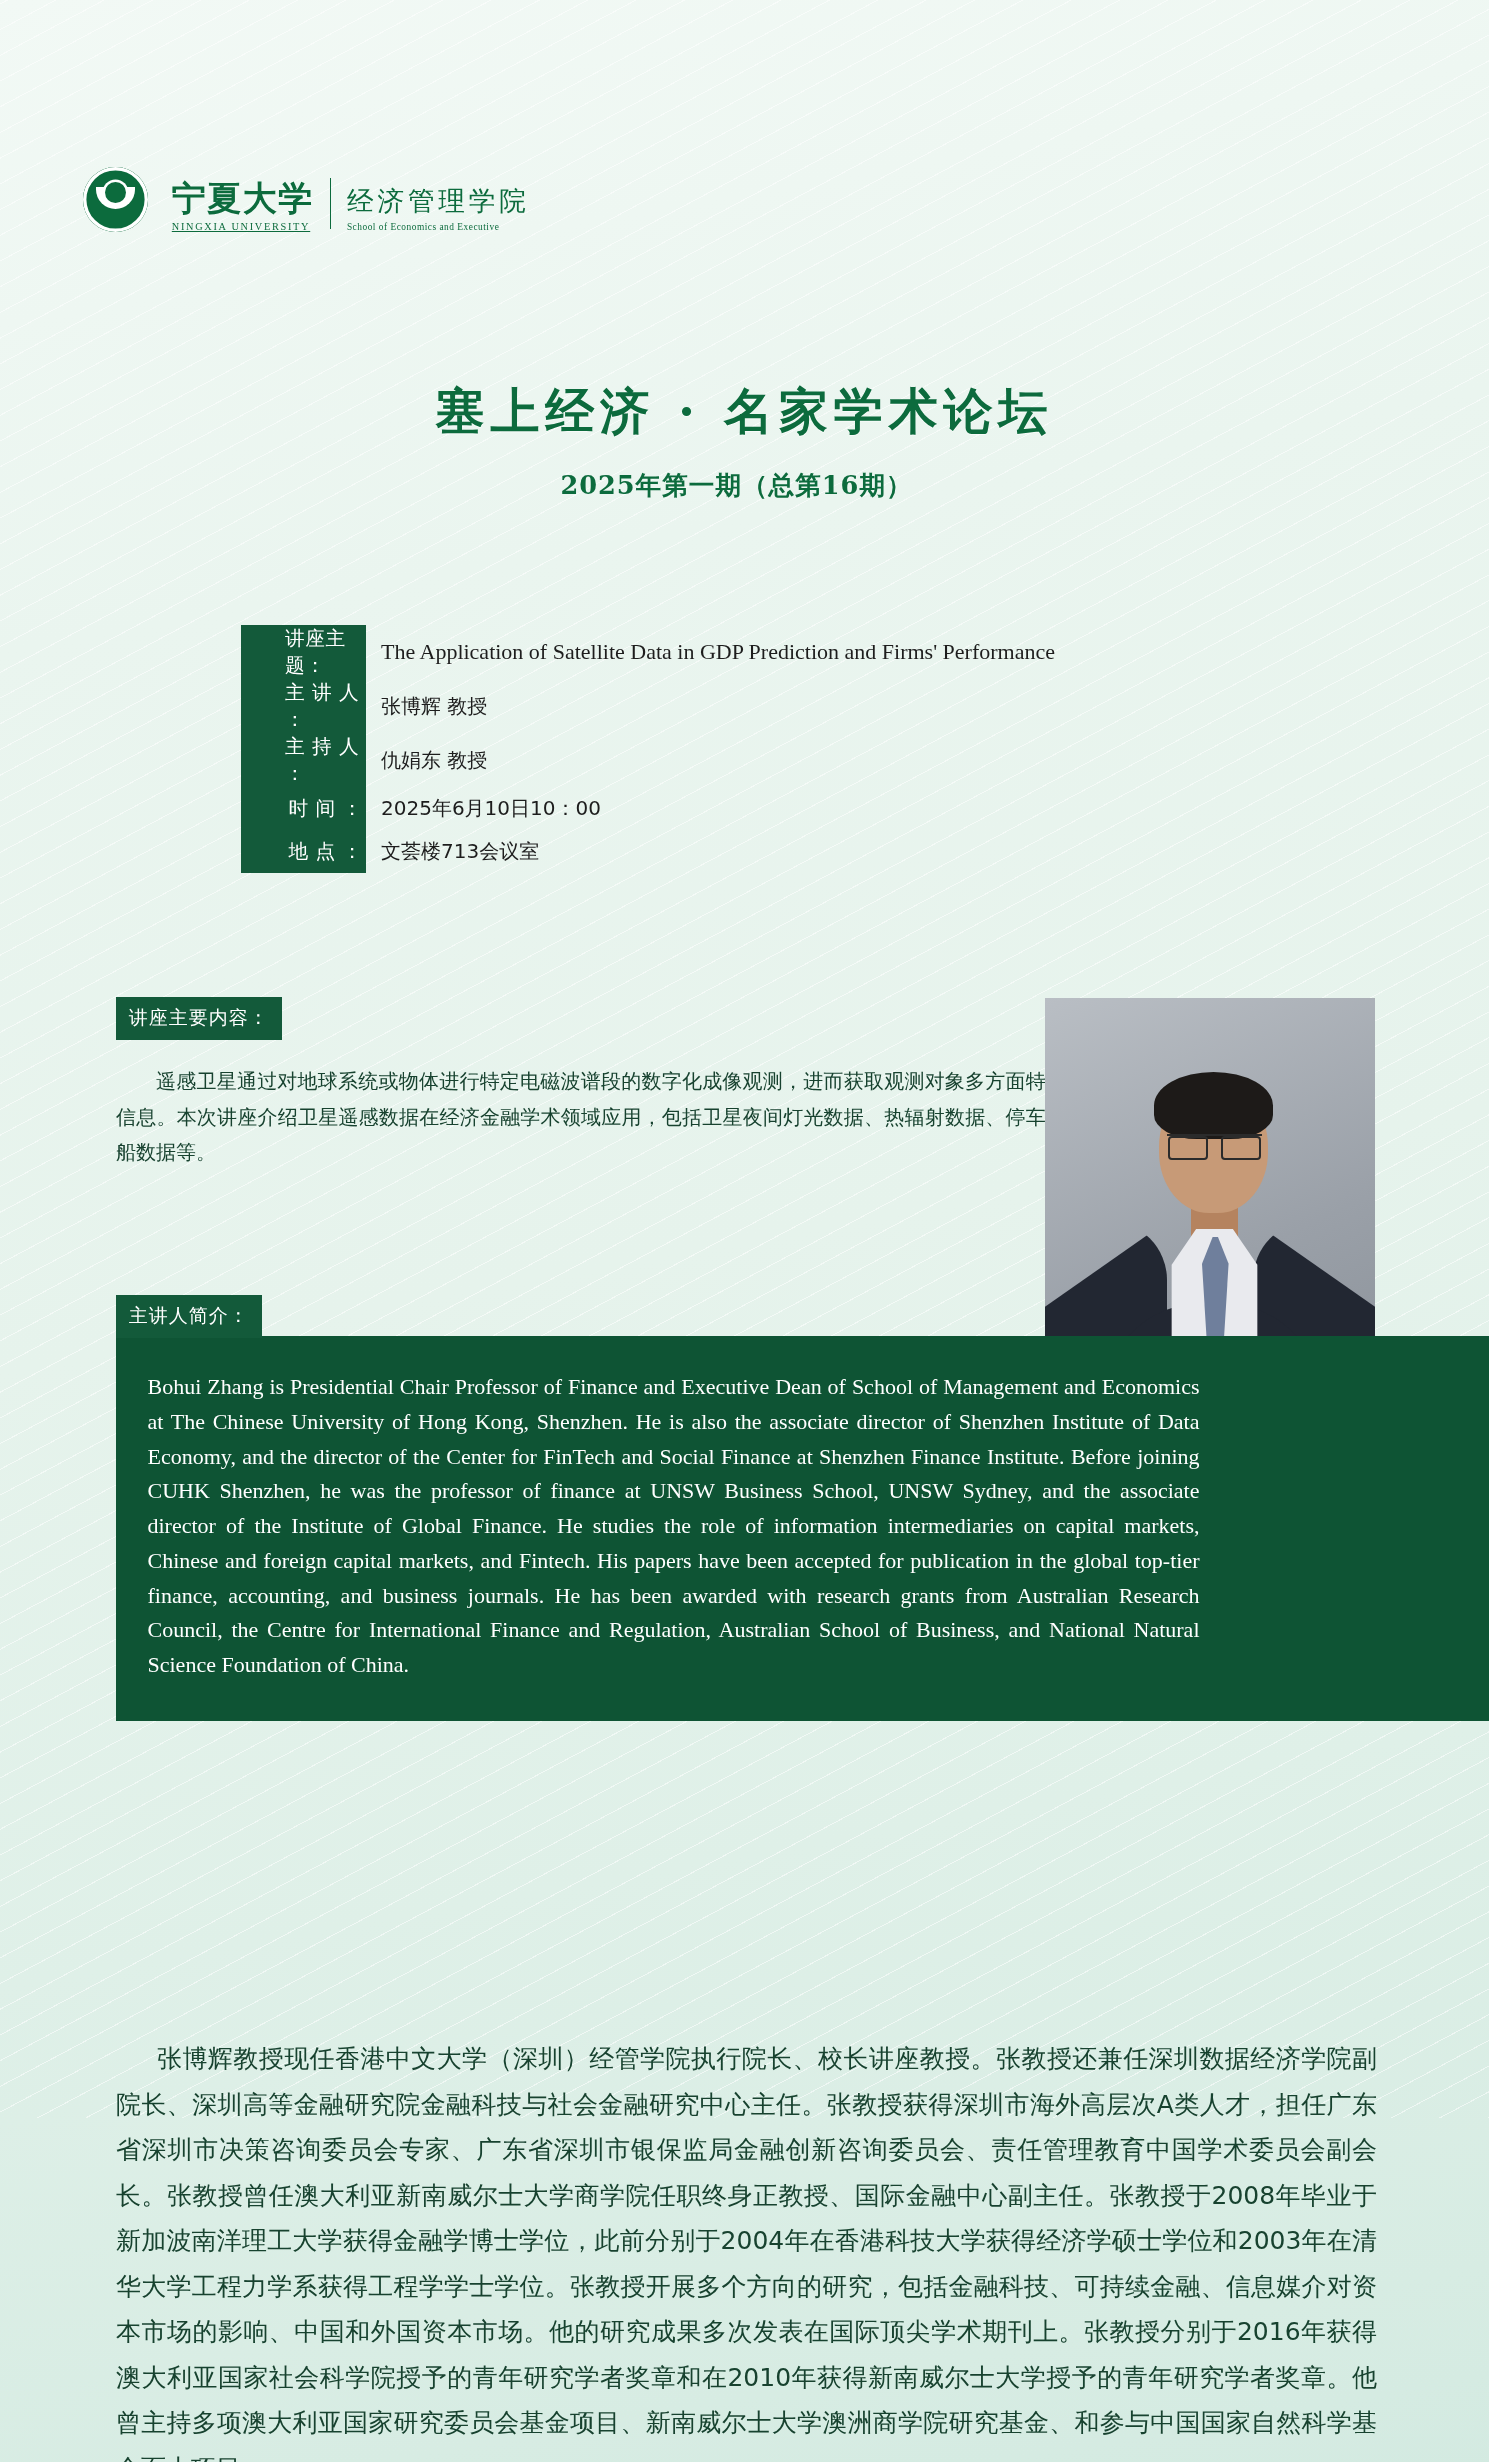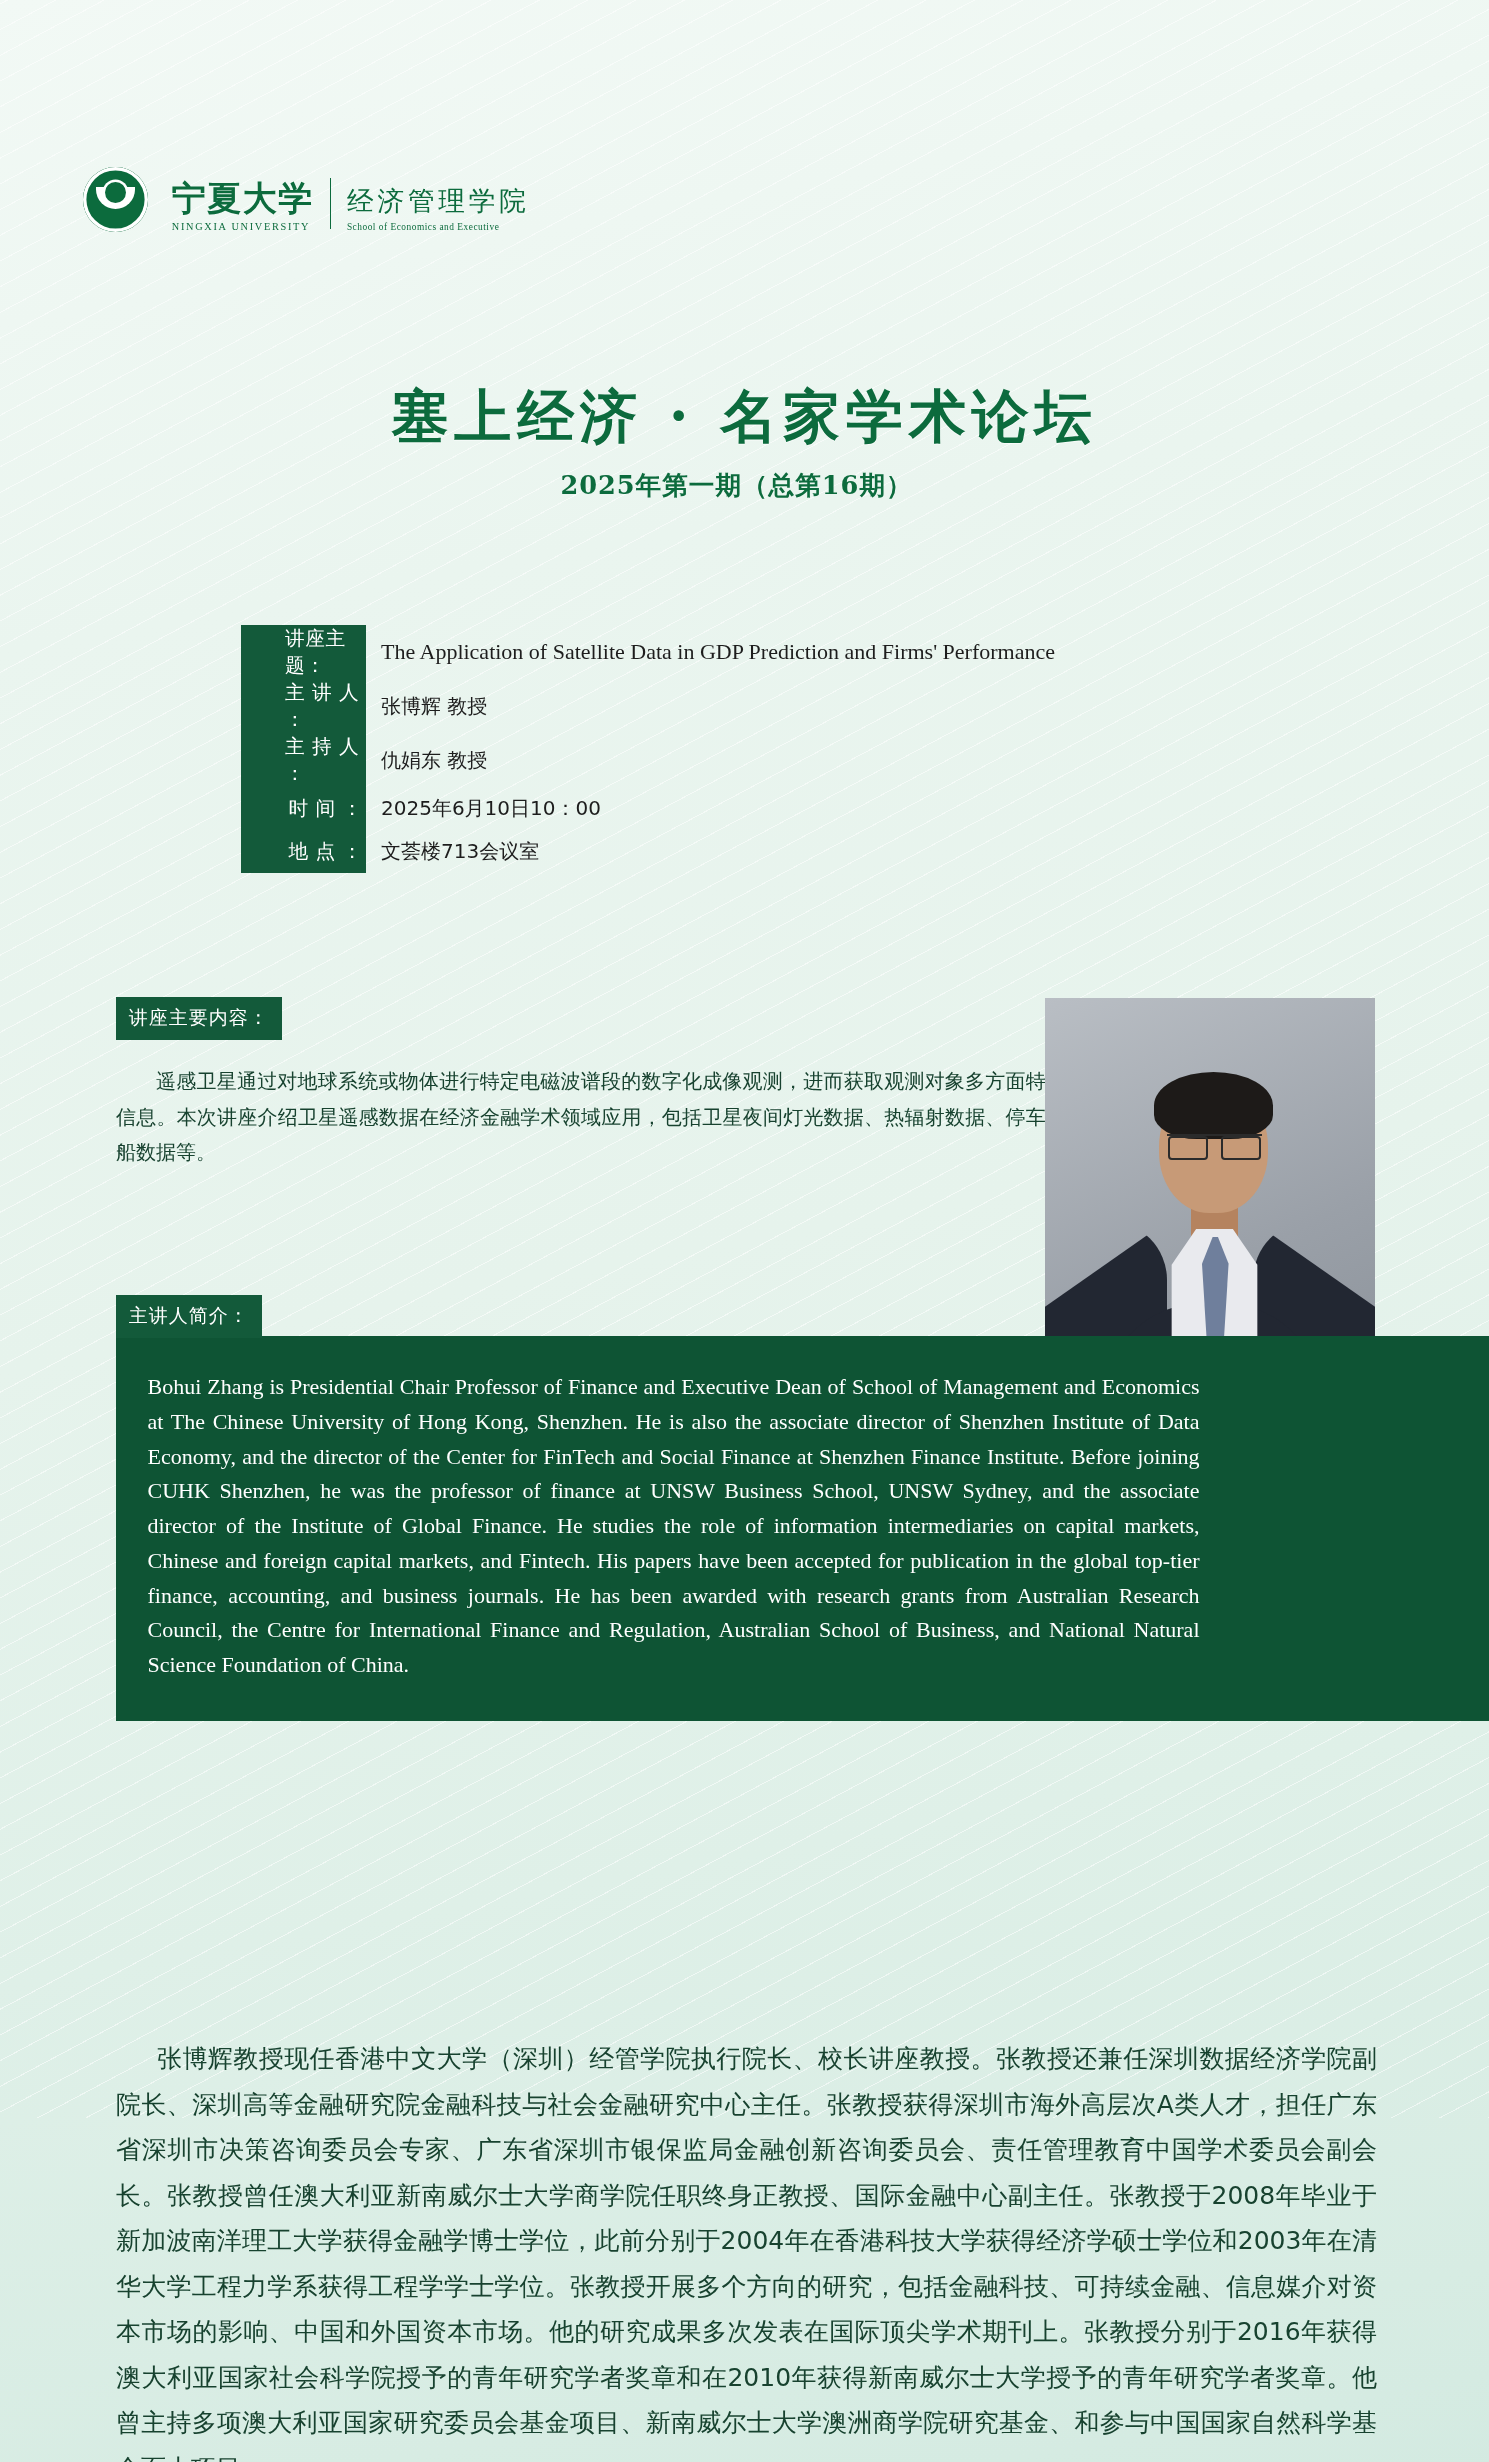--- a/index.html
+++ b/index.html
@@ -79,20 +79,21 @@
     color: #0c6b3d;
     letter-spacing: 1.5px;
     line-height: 1;
   }
   .logo-univ-en {
     font-family: "Liberation Serif", serif;
     font-size: 10.3px;
     letter-spacing: 1.7px;
     color: #0c6b3d;
     margin-top: 6.4px;
+    text-decoration: underline;
   }
   .logo-divider {
     width: 1.5px;
     height: 51px;
     background: #0c6b3d;
     margin: 0 3px 3px 3px;
   }
   .logo-school-block { display: flex; flex-direction: column; }
   .logo-school-cn {
     font-family: "DejaVu Serif", serif;
@@ -110,21 +111,21 @@
   }
 
   
   .main-title {
     position: absolute;
     left: 0; right: 0;
     top: 379px;
     text-align: center;
     font-family: "DejaVu Serif", serif;
     font-weight: bold;
-    font-size: 57px;
+    font-size: 49px;
     letter-spacing: 5.9px;
     color: #0c6b3d;
     text-shadow: 0 1px 0 rgba(255,255,255,0.6);
   }
   .sub-title {
     position: absolute;
     left: 0; right: 16px;
     top: 468px;
     text-align: center;
     font-family: "DejaVu Serif", serif;

